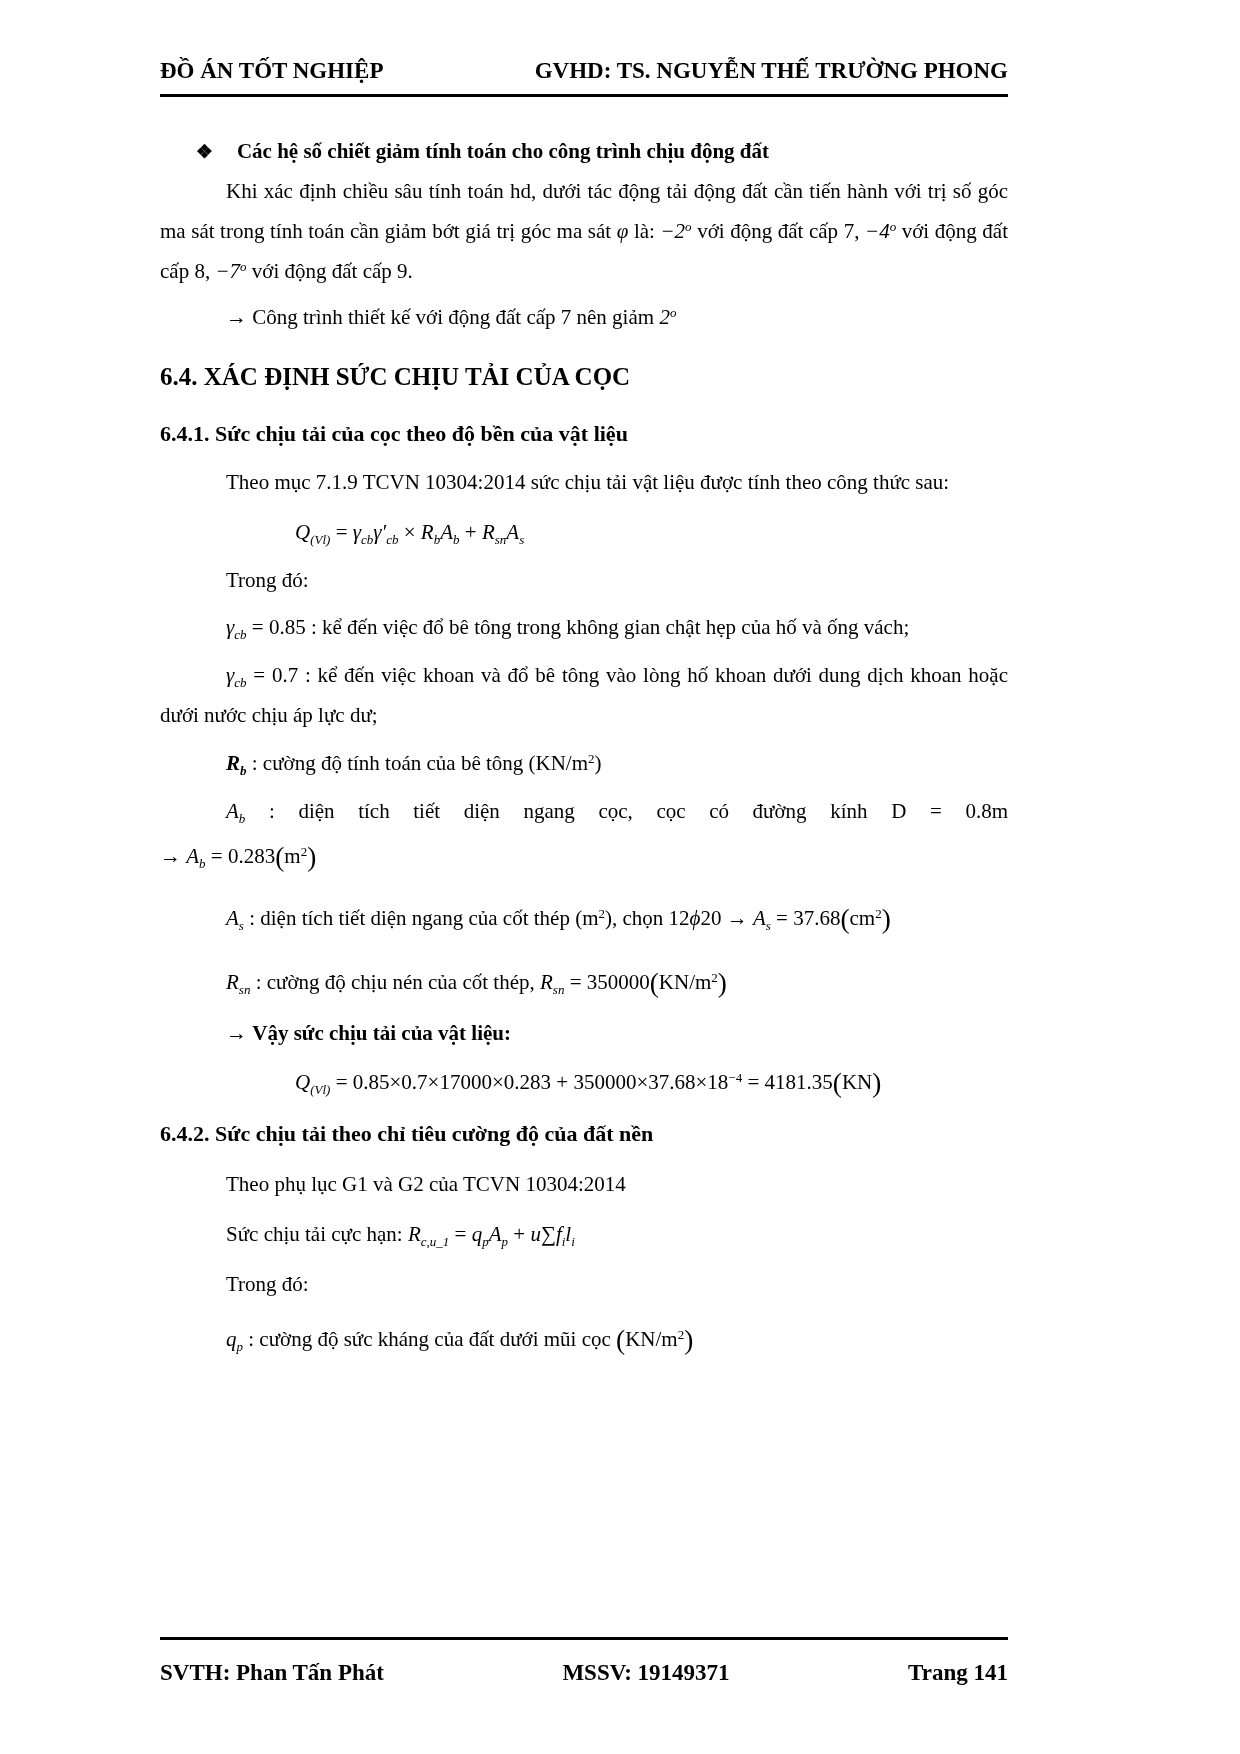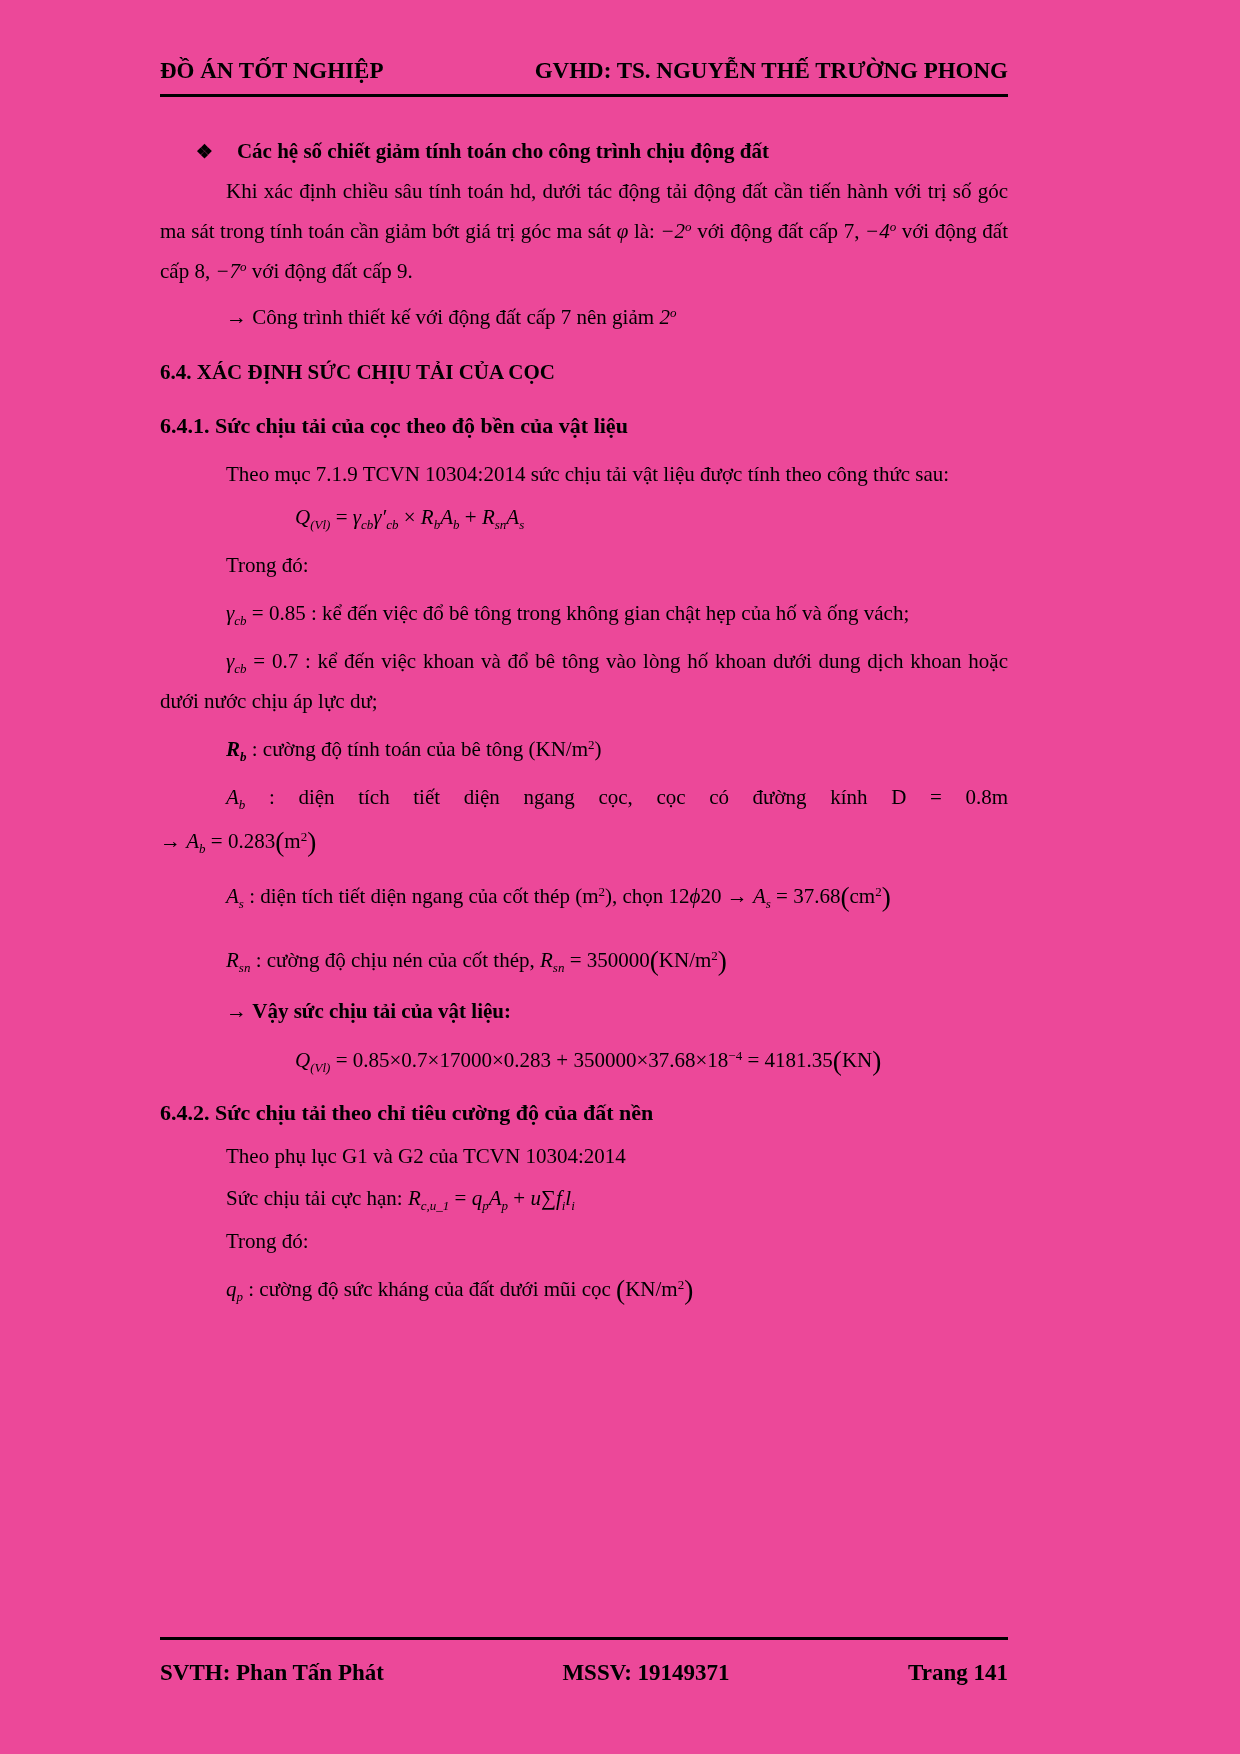--- a/index.html
+++ b/index.html
@@ -1,21 +1,21 @@
 <!DOCTYPE html>
 <html><head>
 <meta charset="utf-8">
 <style>
   * { margin: 0; padding: 0; box-sizing: border-box; }
   html, body { background: #e8e8e8; }
   .page {
     position: relative;
     width: 1240px;
     height: 1754px;
-    background: #ec4899;
+    background: #ffffff;
     font-family: "Liberation Serif", serif;
     color: #000;
     overflow: hidden;
     margin: 0 auto;
   }
   .header {
     position: absolute;
     top: 58px; left: 160px; width: 848px;
     display: flex; justify-content: space-between; align-items: flex-end;
     font-weight: 700; font-size: 23px;
@@ -33,25 +33,25 @@
     top: 1637px; left: 160px; width: 848px;
     border-top: 3px solid #000;
     padding-top: 20px;
     display: flex; justify-content: space-between;
     font-weight: 700; font-size: 23px;
   }
   .bullet-row { padding-left: 36px; font-weight: 700; margin-top: 4px; text-align: left; }
   .bullet-marker { margin-right: 24px; font-size: 0.9em; }
   .ti { text-indent: 66px; }
   .stretch { text-align-last: justify; }
-  .h-sec { font-weight: 700; font-size: 21px; text-align: left; margin-top: 16px; }
+  .h-sec { font-weight: 700; font-size: 25px; text-align: left; margin-top: 16px; }
   .h-sub { font-weight: 700; font-size: 22px; text-align: left; margin-top: 12px; }
   .formula { padding-left: 135px; text-align: left; }
   .mt4 { margin-top: 4px; } .mt6 { margin-top: 6px; } .mt8 { margin-top: 8px; }
-  .mt10 { margin-top: 3px; } .mt12 { margin-top: 12px; } .mt16 { margin-top: 16px; }
+  .mt10 { margin-top: 10px; } .mt12 { margin-top: 12px; } .mt16 { margin-top: 16px; }
   .mt18 { margin-top: 4px; }
   .seg-i { font-style: italic; }
   .seg-b { font-weight: 700; }
   .seg-bi { font-weight: 700; font-style: italic; }
   .seg-sup { font-size: 0.62em; vertical-align: 0.55em; }
   .seg-isub { font-size: 0.62em; vertical-align: -0.4em; font-style: italic; }
   .seg-isup { font-size: 0.62em; vertical-align: 0.55em; font-style: italic; }
   .seg-bisub { font-size: 0.62em; vertical-align: -0.4em; font-style: italic; font-weight: 700; }
   .seg-big { font-size: 1.3em; vertical-align: -0.12em; }
 </style>

